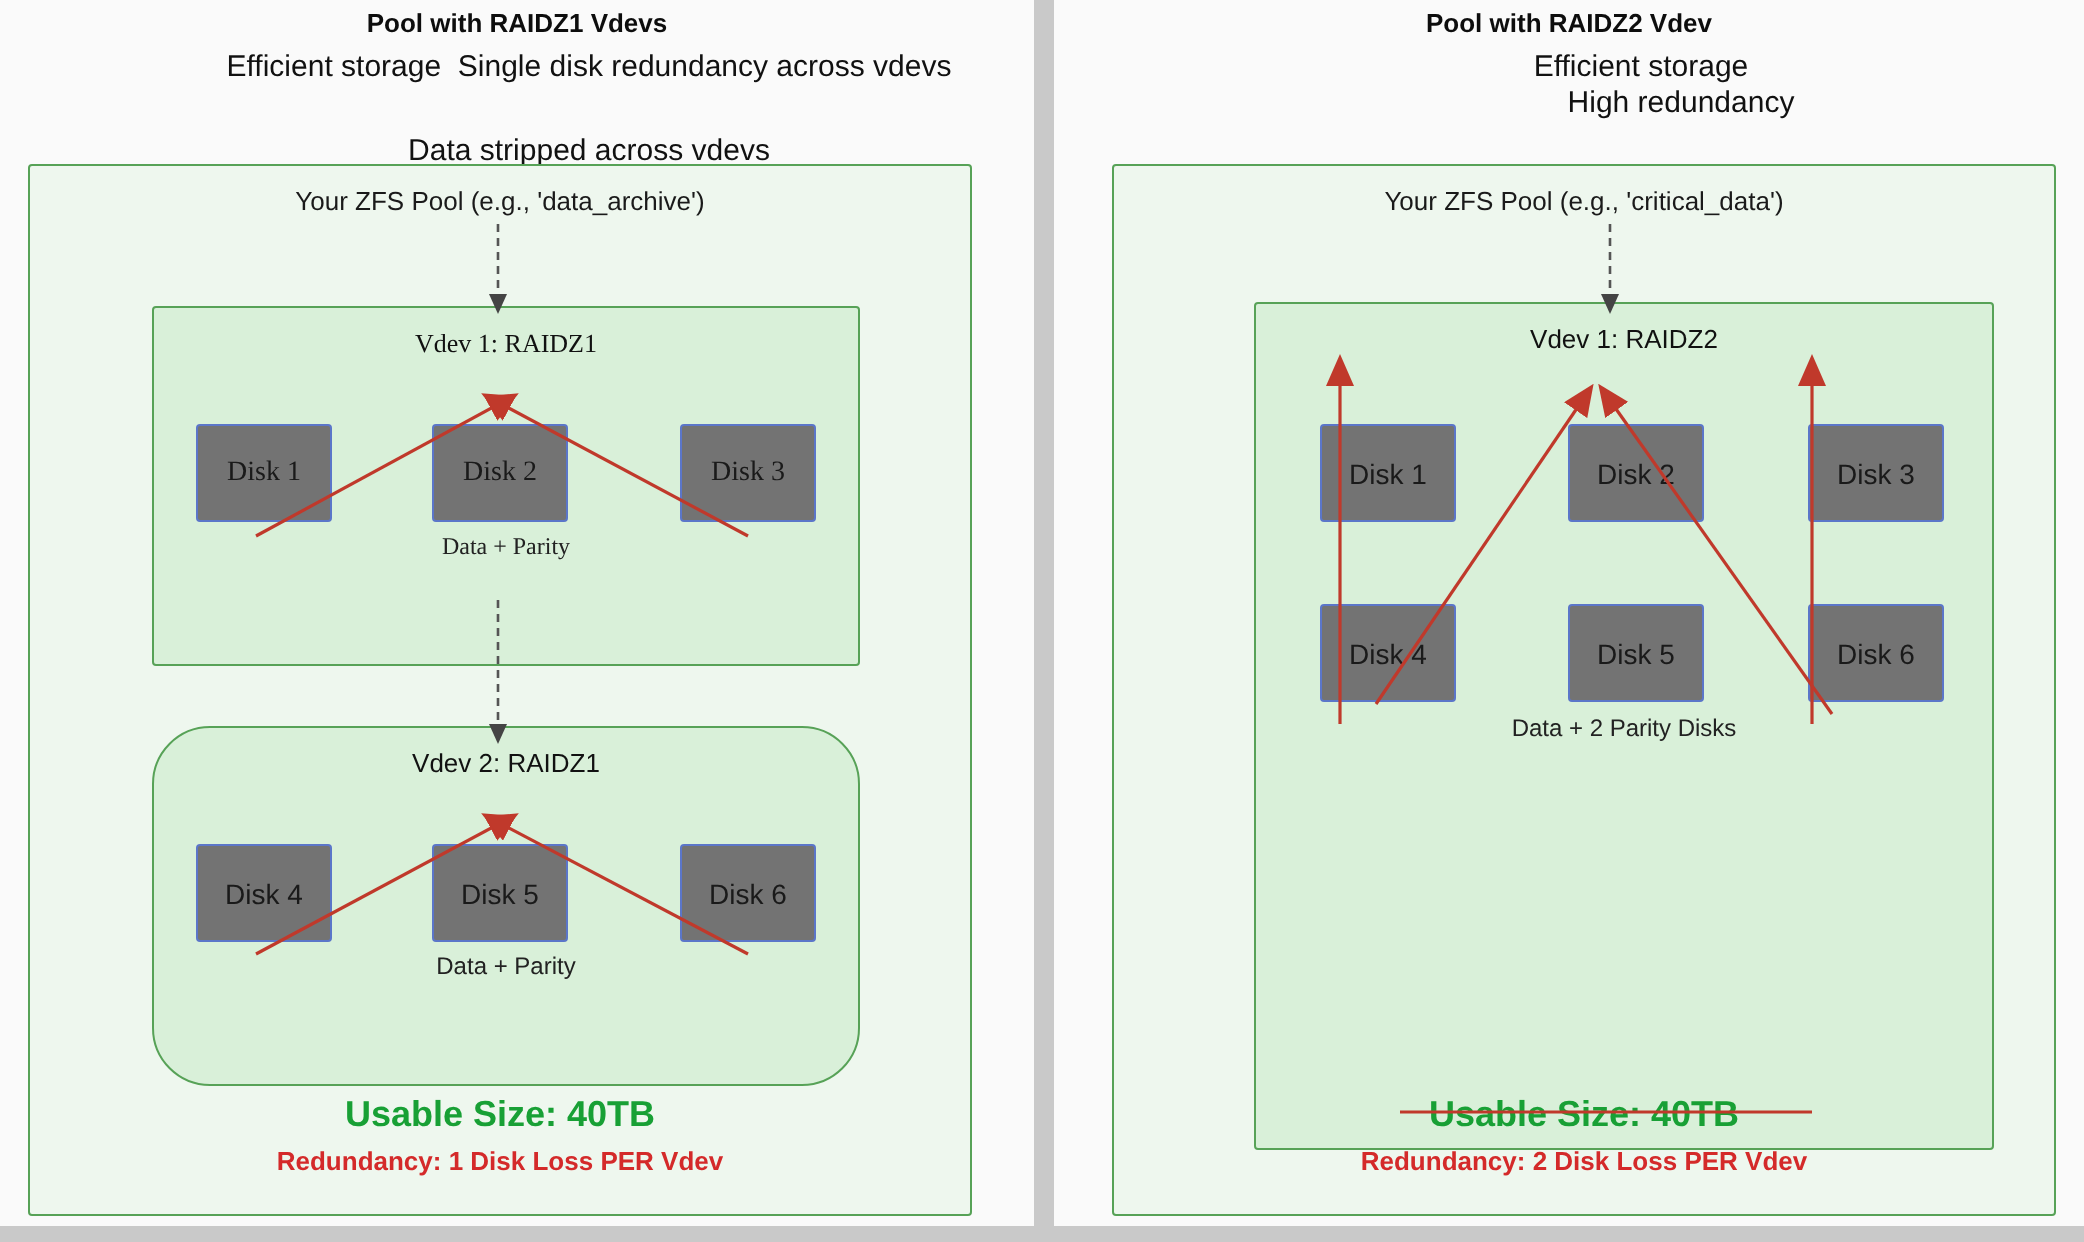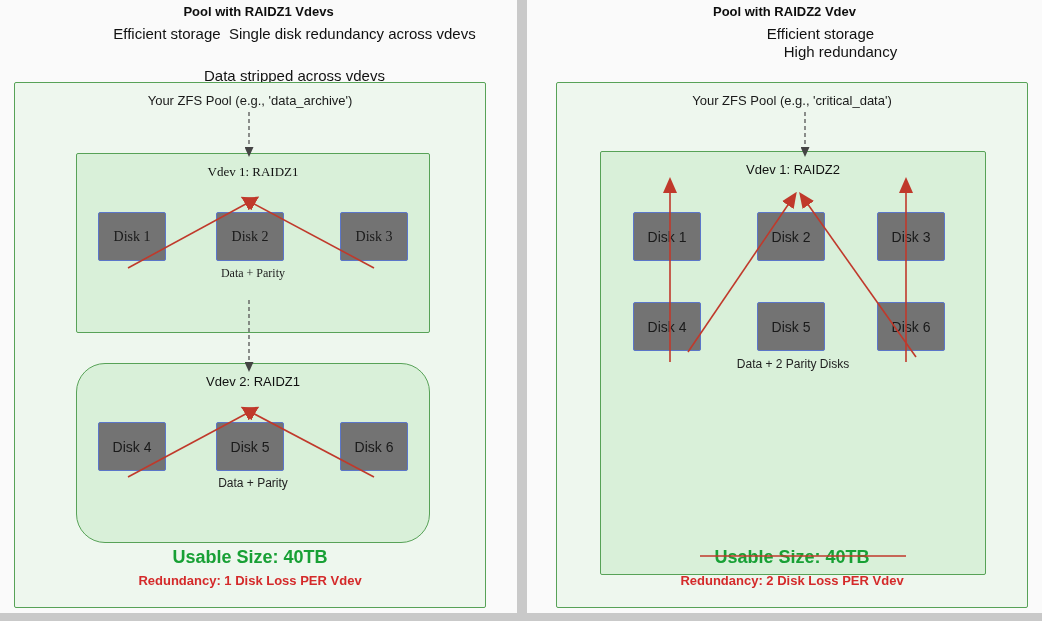--- a/index.html
+++ b/index.html
@@ -95,21 +95,21 @@
   </div>
 
   <div class="panel panel-right">
     <div class="panel-title">Pool with RAIDZ2 Vdev</div>
     <div class="panel-sub" style="top:25px;">Efficient storage</div>
     <div class="panel-sub" style="top:43px;margin-left:20px;">High redundancy</div>
 
     <div class="pool-box" style="left:29px; top:82px; width:470px; height:524px;">
       <div class="pool-label">Your ZFS Pool (e.g., 'critical_data')</div>
 
-      <div class="vdev-box" style="left:43px; top:68px; width:368px; height:422px;padding-left:16px;">
+      <div class="vdev-box" style="left:70px; top:68px; width:368px; height:422px;">
         <div class="vdev-title">Vdev 1: RAIDZ2</div>
         <div class="disk" style="left:32px;  top:60px;">Disk 1</div>
         <div class="disk" style="left:156px; top:60px;">Disk 2</div>
         <div class="disk" style="left:276px; top:60px;">Disk 3</div>
         <div class="disk" style="left:32px;  top:150px;">Disk 4</div>
         <div class="disk" style="left:156px; top:150px;">Disk 5</div>
         <div class="disk" style="left:276px; top:150px;">Disk 6</div>
         <div class="vdev-caption" style="top:205px;">Data + 2 Parity Disks</div>
       </div>
 

